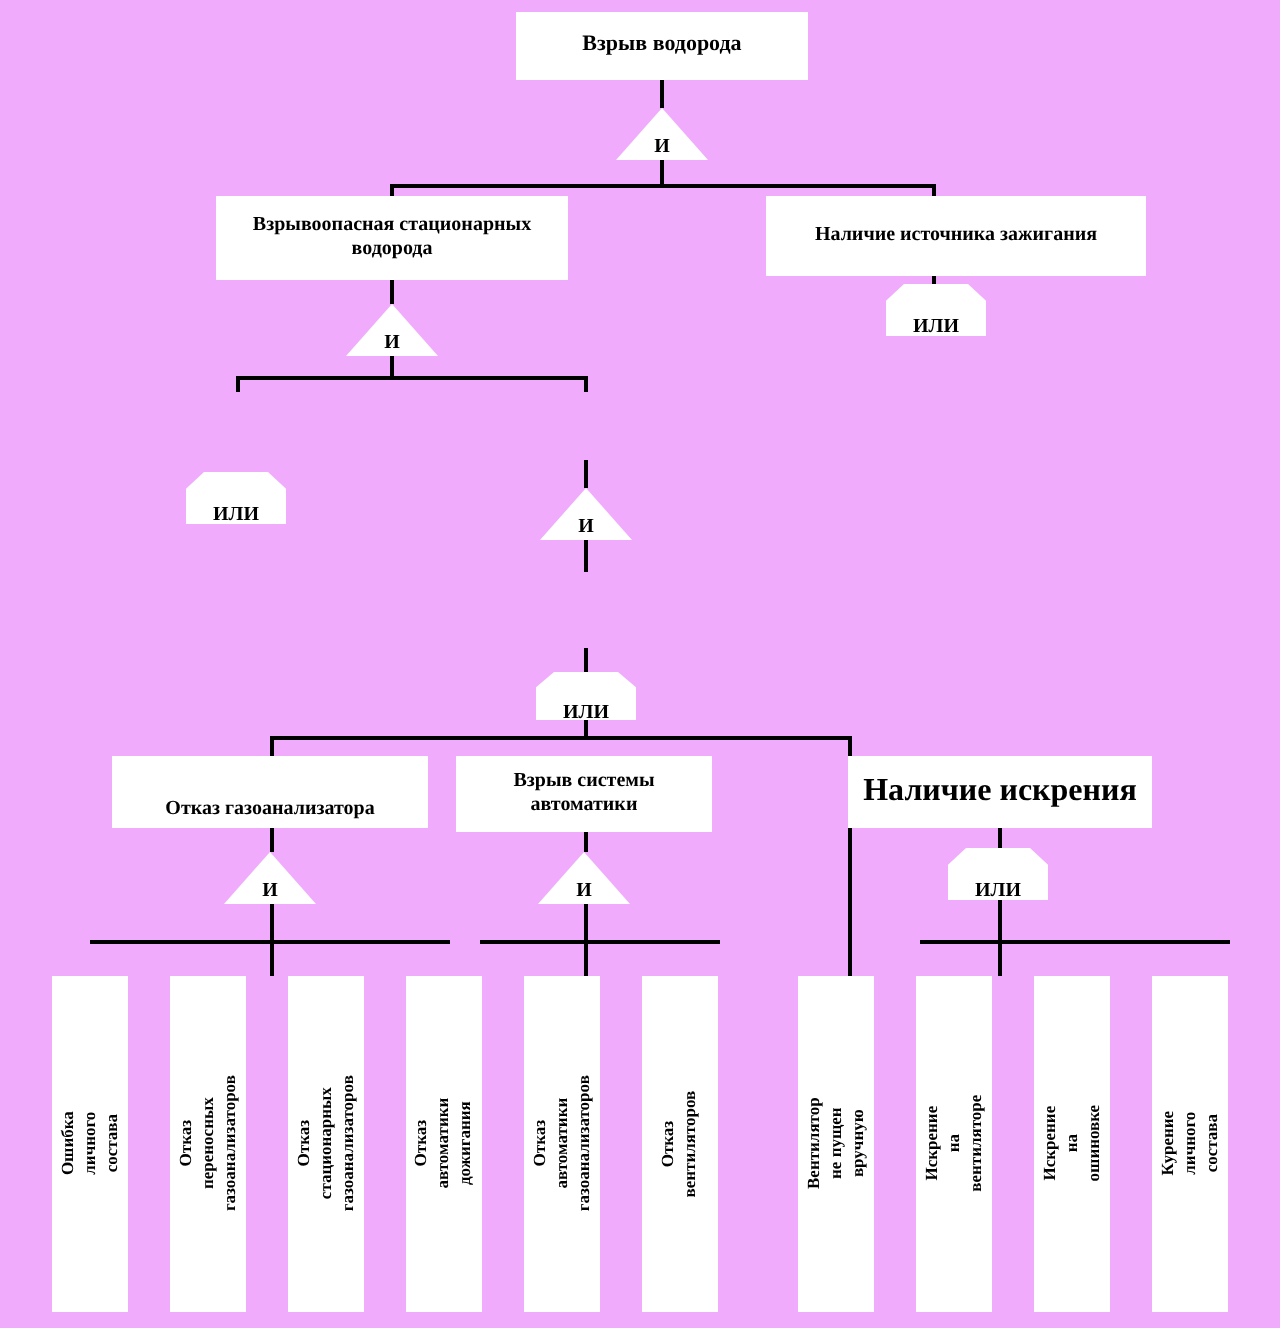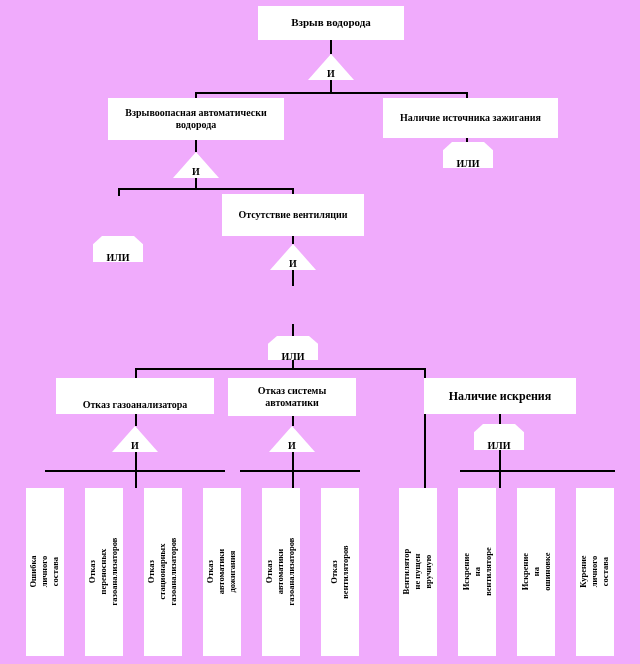--- a/index.html
+++ b/index.html
@@ -119,63 +119,60 @@
   <div class="link" style="left:460px; top:470px; width:155px; height:2px;"></div>
 
   <div class="node" style="left:258px; top:6px; width:146px; height:34px; font-size:11px;">
     <span>Взрыв водорода</span>
   </div>
   <div class="gate and" style="left:308px; top:54px; width:46px; height:26px; font-size:10px;">
     <span>И</span>
   </div>
 
   <div class="node" style="left:108px; top:98px; width:176px; height:42px; font-size:10px;">
-    <span>Взрывоопасная автоматически водорода</span>
+    <span>Взрывоопасная стационарных водорода</span>
   </div>
   <div class="gate and" style="left:173px; top:152px; width:46px; height:26px; font-size:10px;">
     <span>И</span>
   </div>
 
-  <div class="node" style="left:383px; top:98px; width:175px; height:40px; font-size:10px;">
+  <div class="node" style="left:383px; top:98px; width:190px; height:40px; font-size:10px;">
     <span>Наличие источника зажигания</span>
   </div>
   <div class="gate or" style="left:443px; top:142px; width:50px; height:26px; font-size:10px;">
     <span>ИЛИ</span>
   </div>
 
   <div class="gate or" style="left:93px; top:236px; width:50px; height:26px; font-size:10px;">
     <span>ИЛИ</span>
   </div>
 
-  <div class="node" style="left:222px; top:194px; width:142px; height:42px; font-size:10px;">
-    <span>Отсутствие вентиляции</span>
-  </div>
   <div class="gate and" style="left:270px; top:244px; width:46px; height:26px; font-size:10px;">
     <span>И</span>
   </div>
 
   <div class="gate or" style="left:268px; top:336px; width:50px; height:24px; font-size:10px;">
     <span>ИЛИ</span>
   </div>
 
   <div class="node" style="left:56px; top:378px; width:158px; height:36px; font-size:10px;align-items:flex-end;">
     <span>Отказ газоанализатора</span>
   </div>
   <div class="gate and" style="left:112px; top:426px; width:46px; height:26px; font-size:10px;">
     <span>И</span>
   </div>
 
   <div class="node" style="left:228px; top:378px; width:128px; height:38px; font-size:10px;">
-    <span>Отказ системы автоматики</span>
+    <span>Взрыв системы автоматики</span>
   </div>
   <div class="gate and" style="left:269px; top:426px; width:46px; height:26px; font-size:10px;">
     <span>И</span>
   </div>
 
-  <div class="node" style="left:424px; top:378px; width:152px; height:36px; font-size:12px;">
+  <div class="node" style="left:424px; top:378px; width:152px; height:36px; font-size:16px;">
     <span>Наличие искрения</span>
   </div>
   <div class="gate or" style="left:474px; top:424px; width:50px; height:26px; font-size:10px;">
     <span>ИЛИ</span>
   </div>
 
   <div class="leaf" style="left:26px;  top:488px; width:38px; height:168px;">
     <span>Ошибка личного состава</span>
   </div>
   <div class="leaf" style="left:85px;  top:488px; width:38px; height:168px;">

